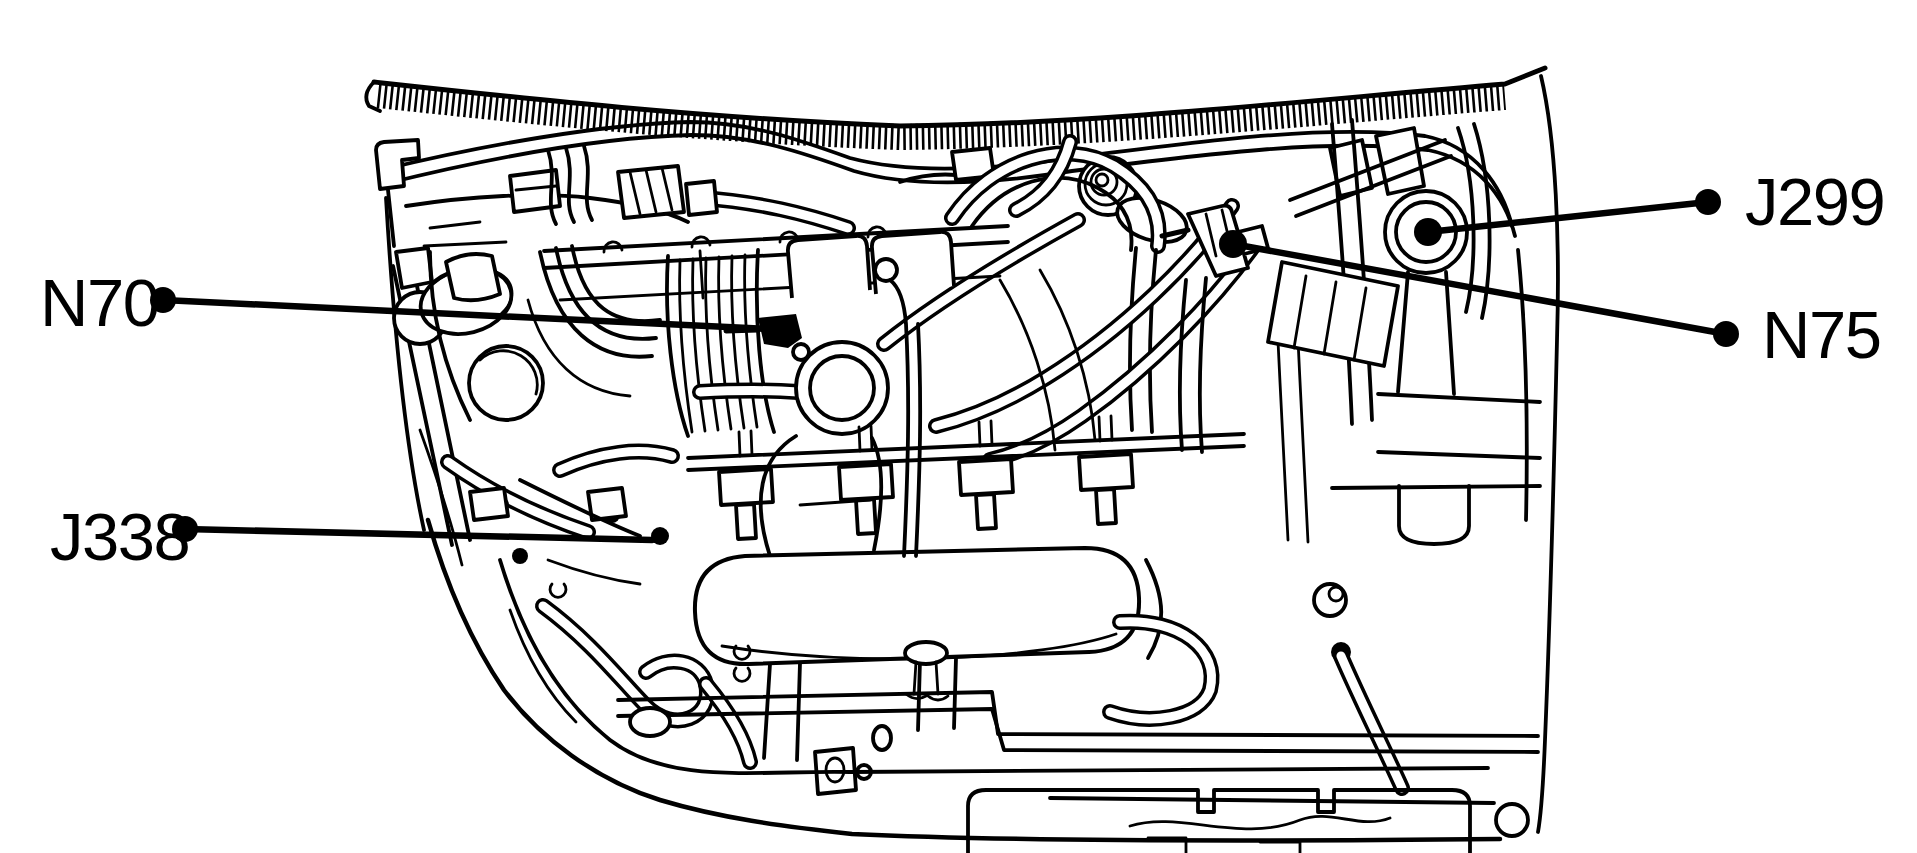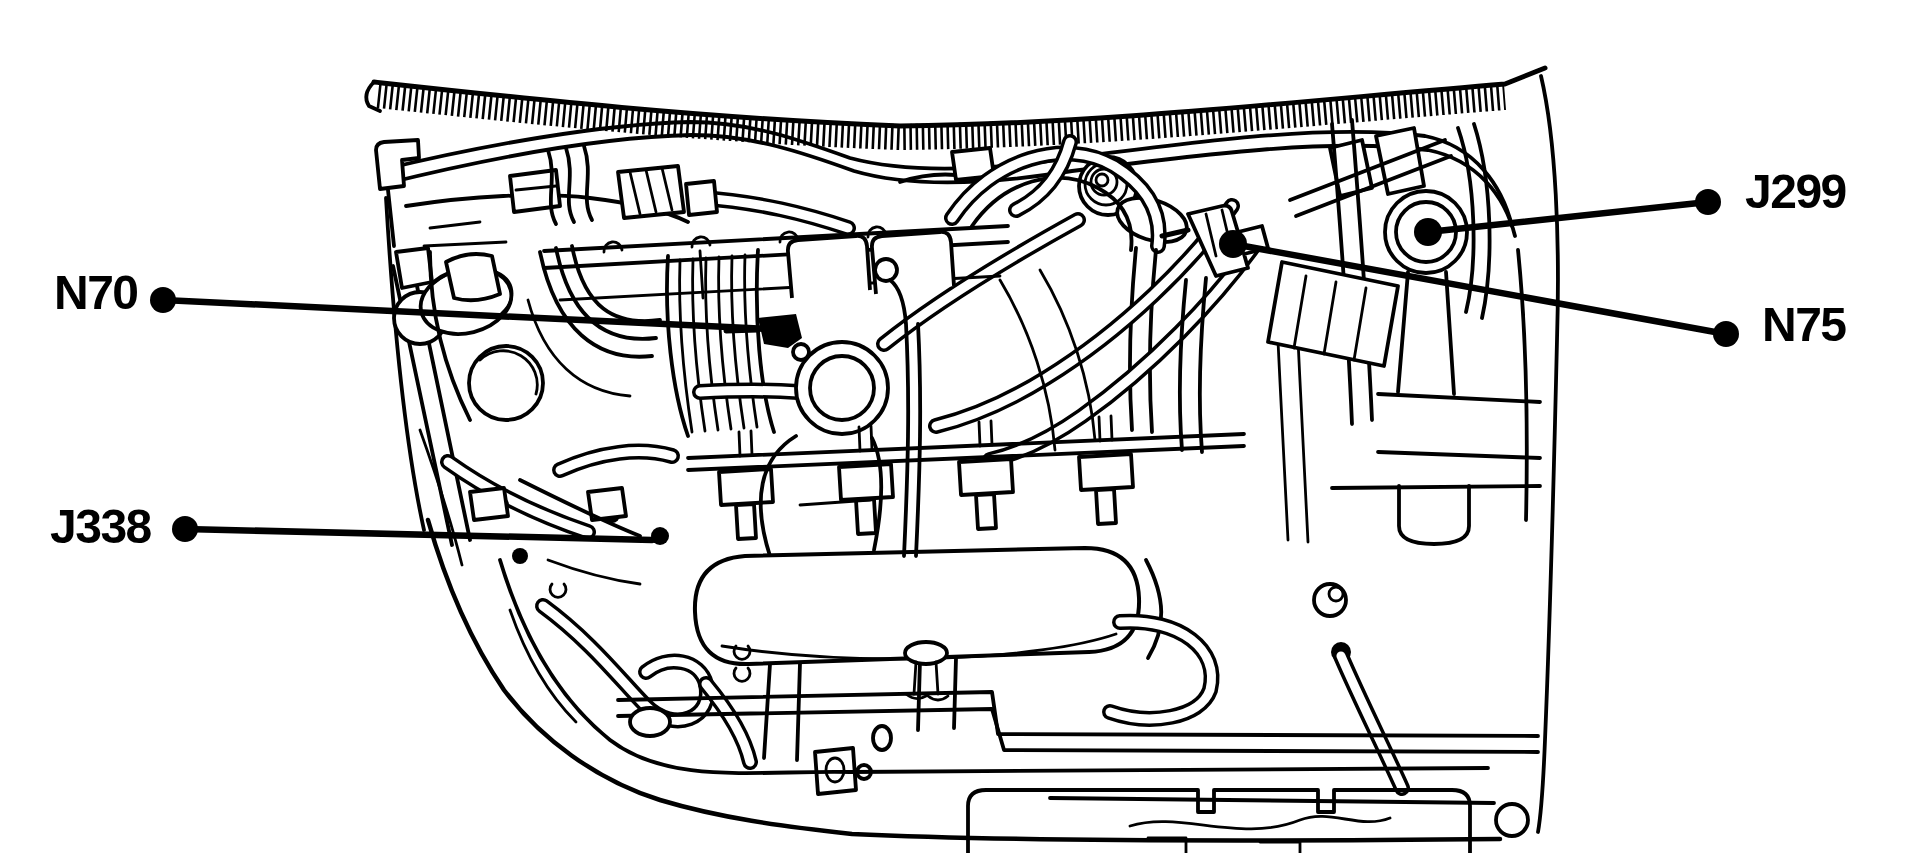--- a/index.html
+++ b/index.html
@@ -6,21 +6,21 @@
   #stage{position:relative;width:1917px;height:853px;background:#fff;font-family:"Liberation Sans",sans-serif}
   svg{position:absolute;left:0;top:0}
   .ln{fill:none;stroke:#000;stroke-width:3.8;stroke-linecap:round;stroke-linejoin:round}
   .ln2{fill:none;stroke:#000;stroke-width:2.8;stroke-linecap:round;stroke-linejoin:round}
   .lnw{fill:#fff;stroke:#000;stroke-width:3.8;stroke-linejoin:round}
   .tube-o{fill:none;stroke:#000;stroke-width:16;stroke-linecap:round}
   .tube-i{fill:none;stroke:#fff;stroke-width:9;stroke-linecap:round}
   .blob{fill:#000;stroke:none}
   .comb{fill:none;stroke:#000;stroke-width:26;stroke-dasharray:2.6 3.6}
   .leader{stroke:#000;stroke-width:6.5;stroke-linecap:round}
-  .callout-label{position:absolute;font-weight:700;font-size:48px;letter-spacing:-1.5px;color:#000;line-height:1;white-space:nowrap}
+  .callout-label{position:absolute;font-weight:400;font-size:67px;letter-spacing:-1.5px;color:#000;line-height:1;white-space:nowrap}
 </style>
 </head>
 <body>
 
 <div id="stage">
 <svg id="art" width="1917" height="853" viewBox="0 0 1917 853">
 
   <g>
     <path class="comb" d="M 378,95 C 520,110 700,130 900,137 C 1100,135 1300,113 1505,97"></path>
     <path class="ln" style="stroke-width:5" d="M 374,82 C 520,98 700,118 900,126 C 1100,124 1300,101 1505,84 L 1545,68"></path>
@@ -318,18 +318,18 @@
         <line x1="1708" y1="202" x2="1428" y2="232" class="leader"></line>
         <circle cx="1708" cy="202" r="13" fill="#000"></circle>
         <circle cx="1428" cy="232" r="14" fill="#000"></circle>
         <line x1="1726" y1="334" x2="1233" y2="244" class="leader"></line>
         <circle cx="1726" cy="334" r="13" fill="#000"></circle>
         <circle cx="1233" cy="244" r="14" fill="#000"></circle>
       </g>
 </svg>
 
 <div id="labels">
-      <div class="callout-label" style="left: 54px; top: 269px;">N70</div>
+      <div class="callout-label" style="left: 40px; top: 269px;">N70</div>
       <div class="callout-label" style="left: 50px; top: 503px;">J338</div>
       <div class="callout-label" style="left: 1745px; top: 168px;">J299</div>
       <div class="callout-label" style="left: 1762px; top: 301px;">N75</div>
     </div>
 </div>
 
 </body></html>

